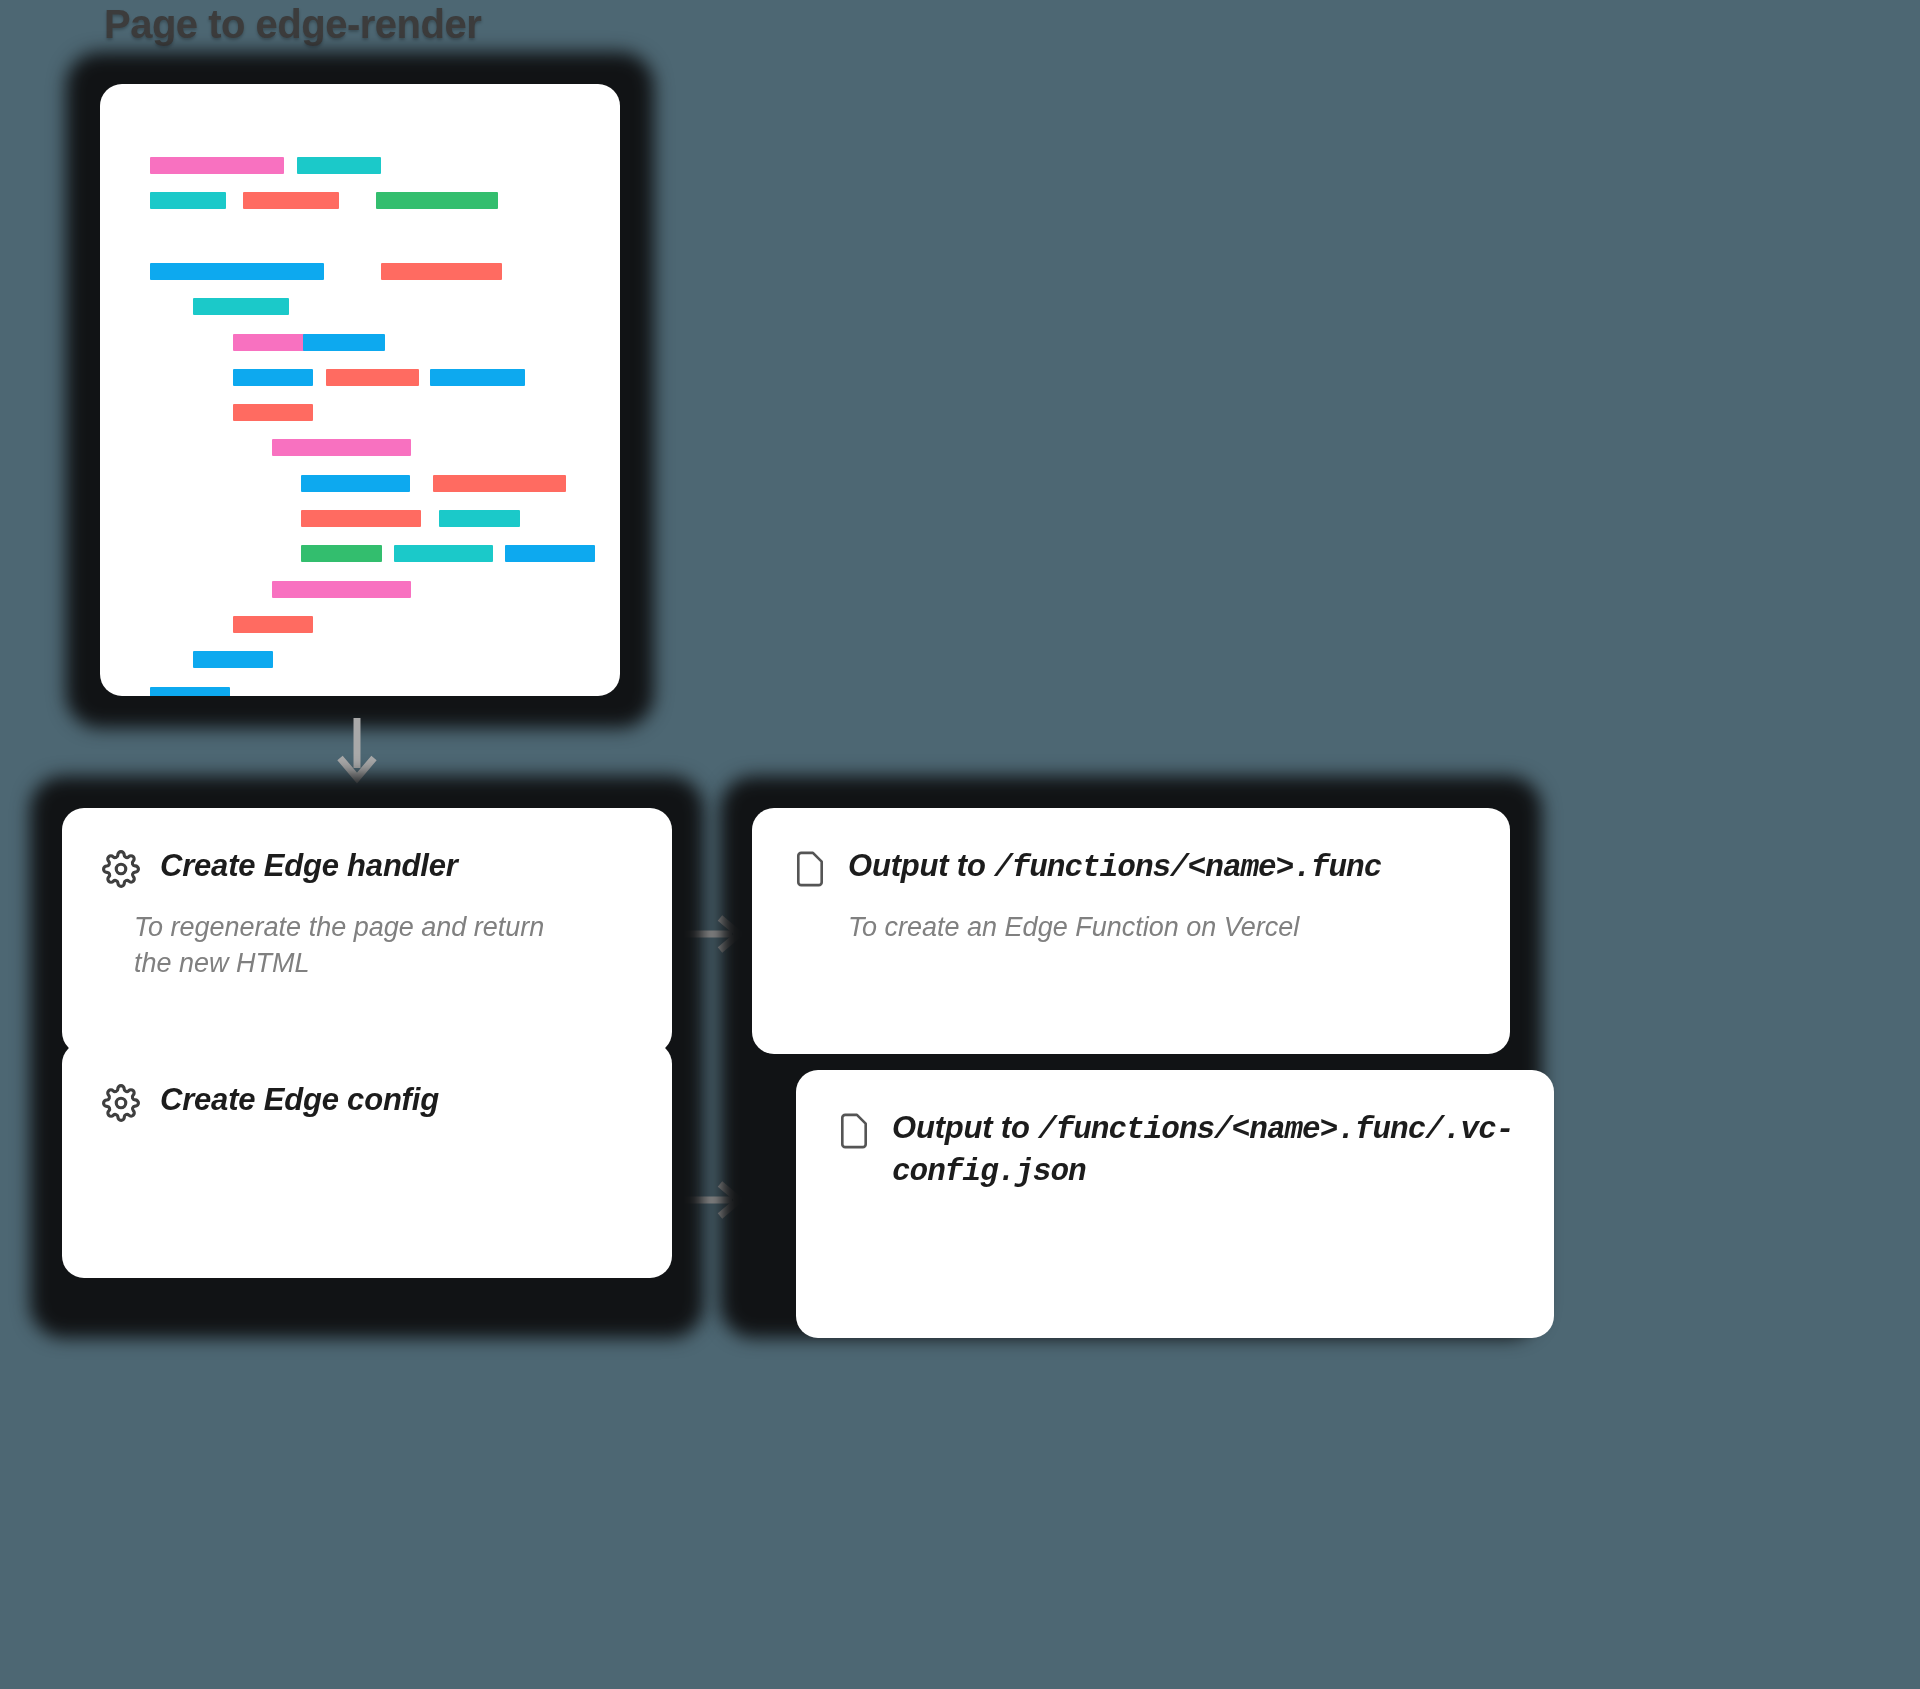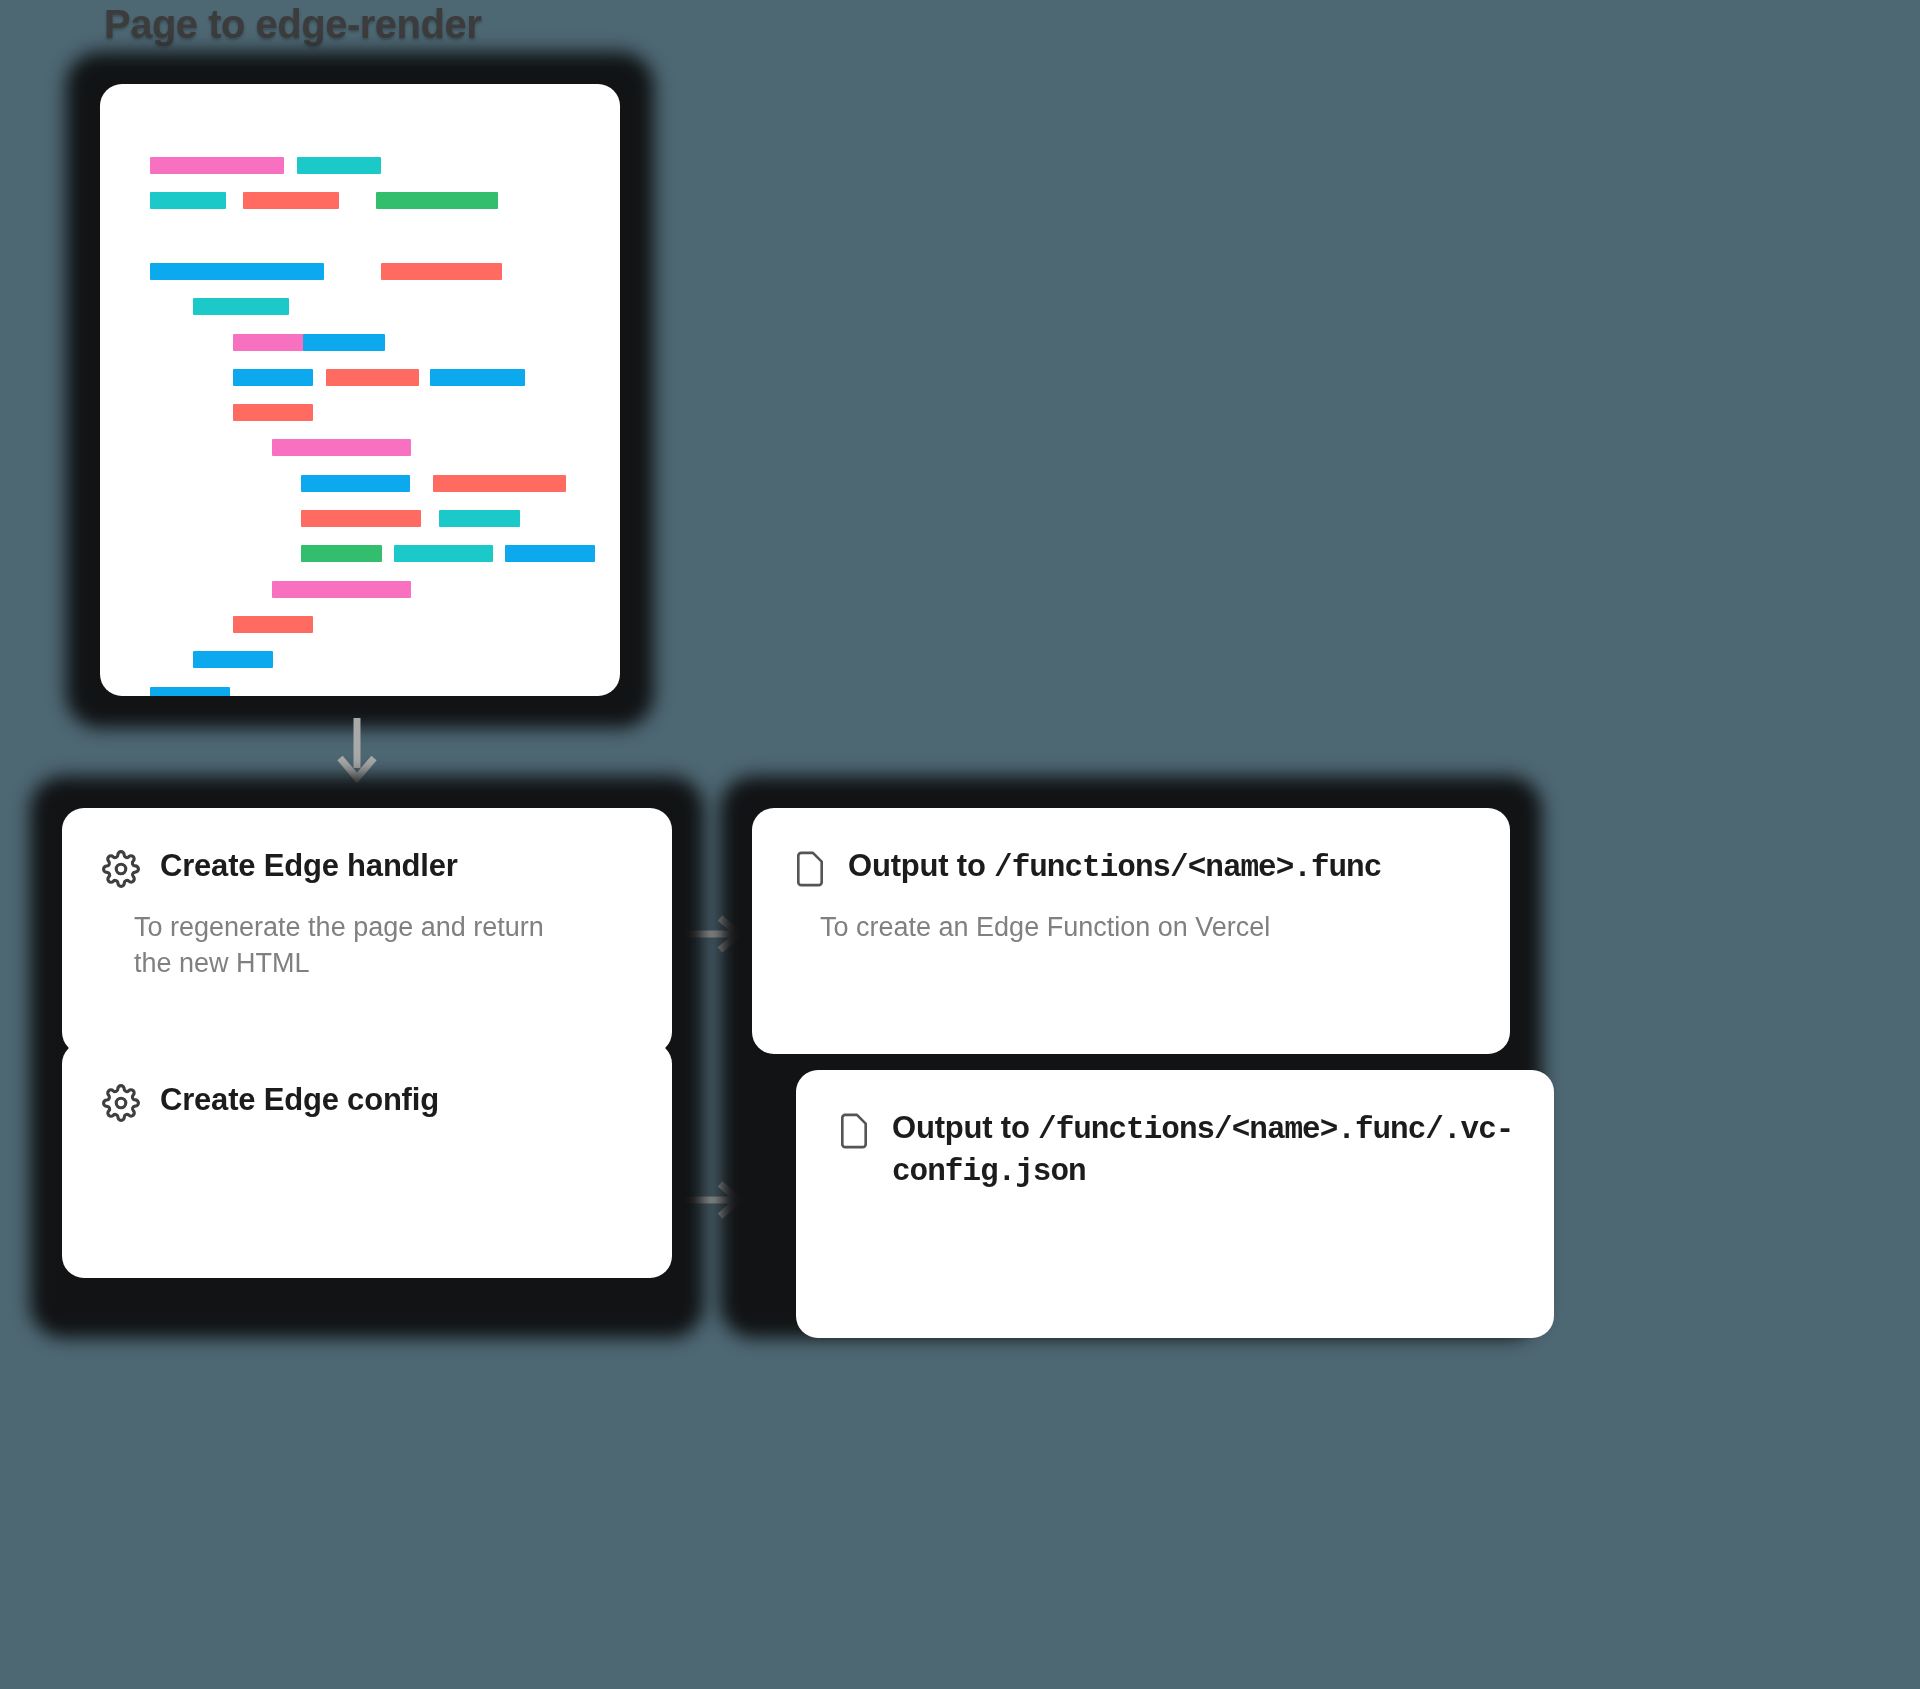--- a/index.html
+++ b/index.html
@@ -33,20 +33,21 @@
     border-radius: 34px;
     background: #111315;
     filter: blur(9px);
   }
 
   
   .card {
     position: absolute;
     background: #ffffff;
     border-radius: 22px;
+    font-style: italic;
   }
 
   
   #code-card {
     left: 100px;
     top: 84px;
     width: 520px;
     height: 612px;
     overflow: hidden;
   }
@@ -87,21 +88,21 @@
   }
   .card-sub {
     font-size: 27px;
     color: #808080;
     line-height: 1.32;
     margin-top: 18px;
     margin-left: 32px;
     max-width: 430px;
   }
   #card-output-func .card-sub,
-  #card-output-cfg  .card-sub { max-width: 640px; margin-left: 28px; }
+  #card-output-cfg  .card-sub { max-width: 640px; margin-left: 56px; }
 
   
   .arrow { position: absolute; }
   #arrow-down  { left: 335px; top: 718px; }
   #arrow-right-1 { left: 684px; top: 912px; }
   #arrow-right-2 { left: 684px; top: 1178px; }
 </style>
 </head>
 <body>
 

